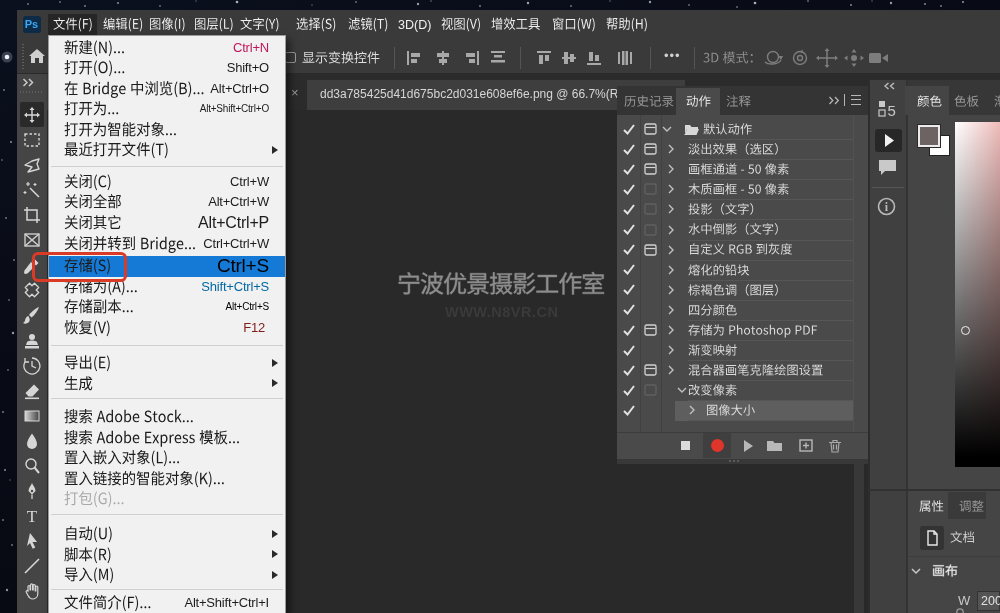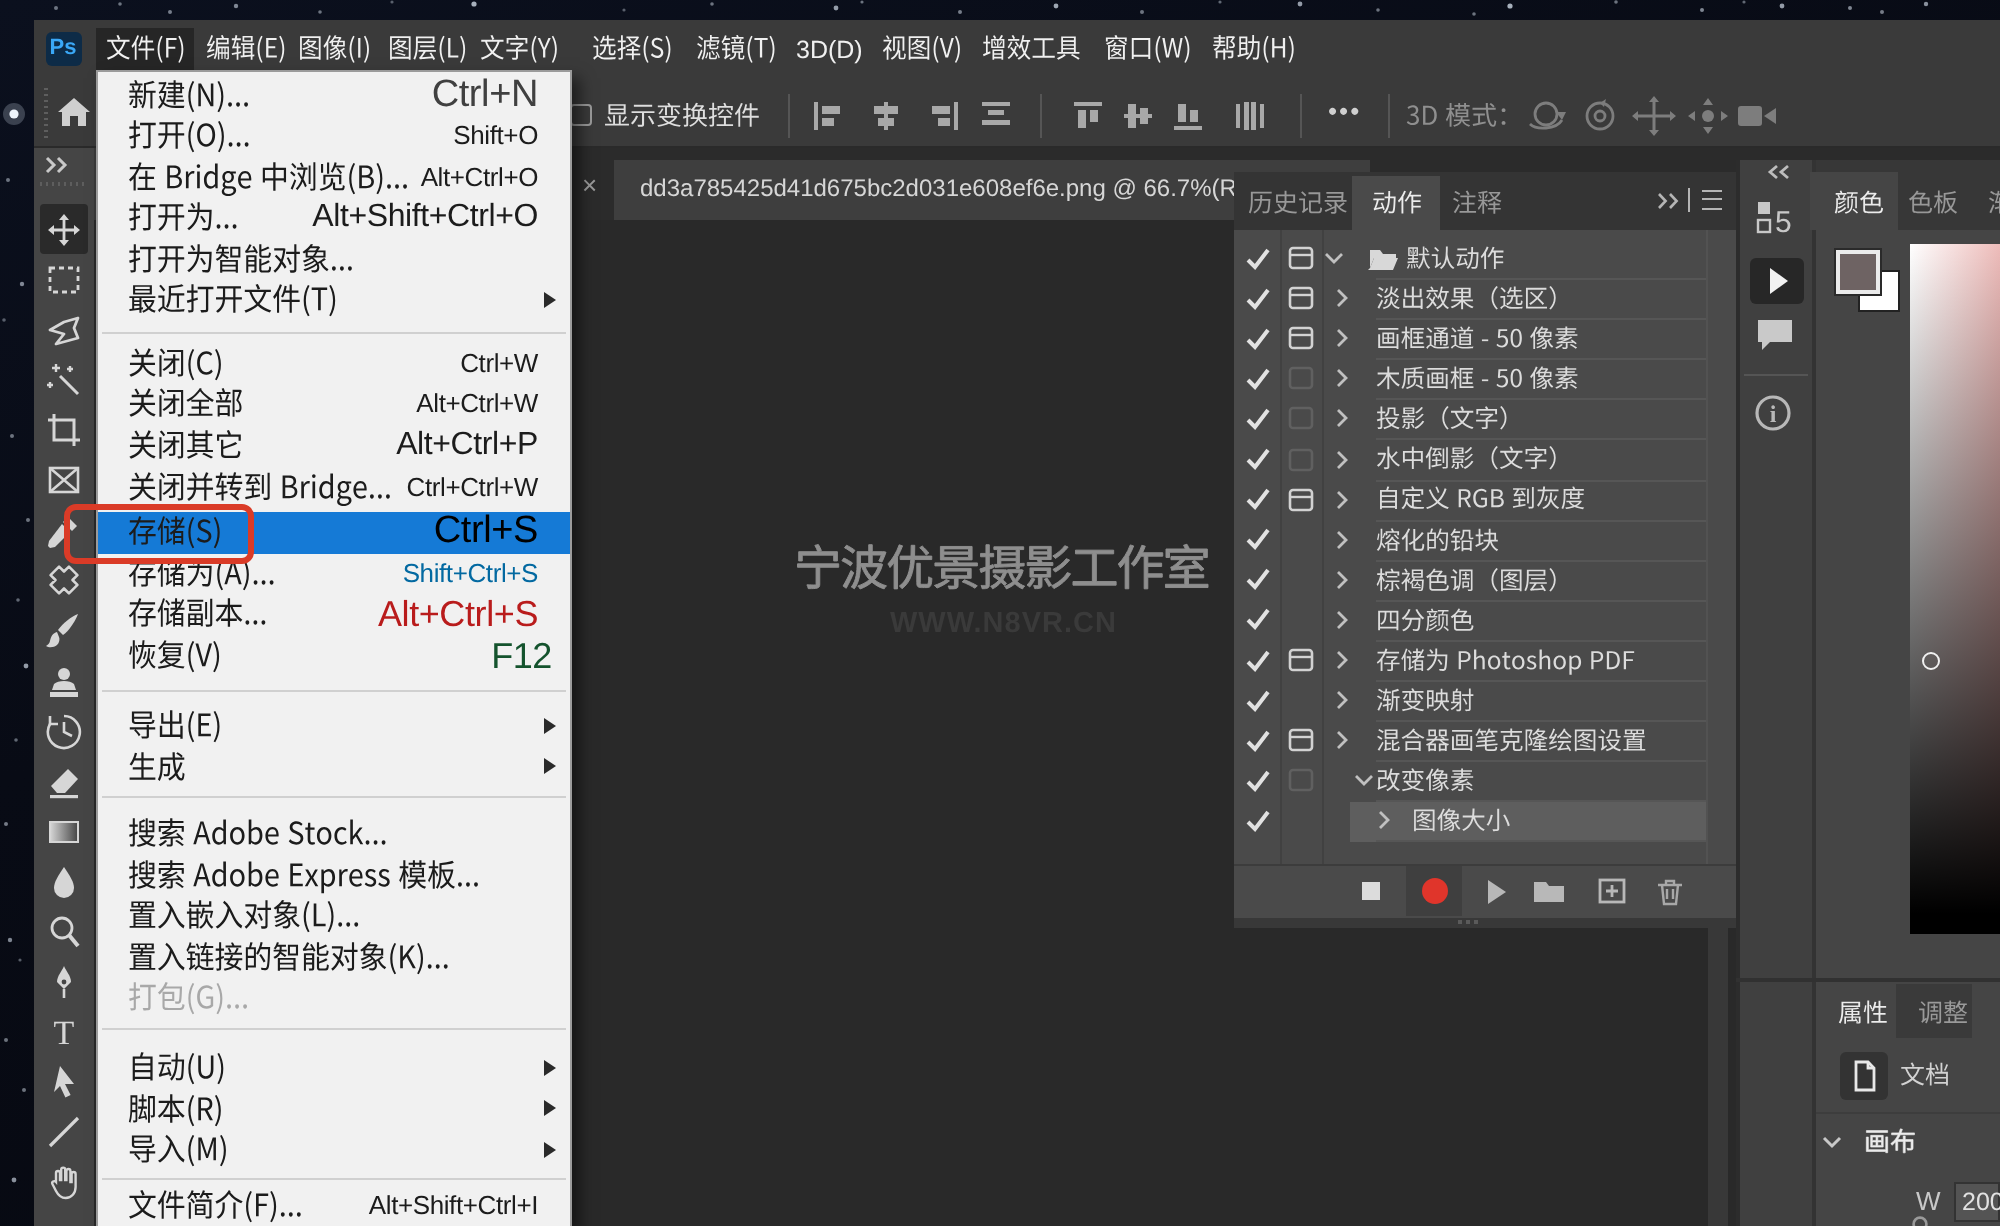--- a/index.html
+++ b/index.html
@@ -718,32 +718,32 @@
     <div class="abs" style="left:112px;top:374px;width:12px;height:2px;background:repeating-linear-gradient(90deg,#5a5a5a 0 2px,transparent 2px 4px)"></div>
   </div>
 
 <div id="menu" class="abs" style="left:48px;top:35px;width:238px;height:578px;background:#f1f1f1;border:1px solid #9b9b9b;border-bottom:none;box-shadow:4px 4px 7px rgba(0,0,0,.5);z-index:45">
     <div class="abs" style="left:0;top:220px;width:236px;height:20.5px;background:#157ad6"></div>
     <div class="abs" style="left:2px;top:129.5px;width:232px;height:1px;background:#d0d0d0"></div>
     <div class="abs" style="left:2px;top:308.5px;width:232px;height:1px;background:#d0d0d0"></div>
     <div class="abs" style="left:2px;top:362.0px;width:232px;height:1px;background:#d0d0d0"></div>
     <div class="abs" style="left:2px;top:478.0px;width:232px;height:1px;background:#d0d0d0"></div>
     <div class="abs" style="left:2px;top:553.0px;width:232px;height:1px;background:#d0d0d0"></div>
-    <div class="abs" style="right:16px;top:3.5px;color:#404040;font-size:19px;letter-spacing:-.2px;line-height:16px">Ctrl+N</div>
+    <div class="abs" style="right:16px;top:3.5px;color:#be185d;font-size:13px;letter-spacing:-.2px;line-height:16px">Ctrl+N</div>
     <div class="abs" style="right:16px;top:24.0px;color:#1c1c1c;font-size:13px;letter-spacing:-.2px;line-height:16px">Shift+O</div>
     <div class="abs" style="right:16px;top:44.5px;color:#1c1c1c;font-size:13px;letter-spacing:-.2px;line-height:16px">Alt+Ctrl+O</div>
-    <div class="abs" style="right:16px;top:65.0px;color:#1c1c1c;font-size:16px;letter-spacing:-.2px;line-height:16px">Alt+Shift+Ctrl+O</div>
+    <div class="abs" style="right:16px;top:65.0px;color:#1c1c1c;font-size:10px;letter-spacing:-.2px;line-height:16px">Alt+Shift+Ctrl+O</div>
     <div class="abs" style="right:16px;top:137.5px;color:#1c1c1c;font-size:13px;letter-spacing:-.2px;line-height:16px">Ctrl+W</div>
     <div class="abs" style="right:16px;top:158.0px;color:#1c1c1c;font-size:13px;letter-spacing:-.2px;line-height:16px">Alt+Ctrl+W</div>
     <div class="abs" style="right:16px;top:178.5px;color:#1c1c1c;font-size:16px;letter-spacing:-.2px;line-height:16px">Alt+Ctrl+P</div>
     <div class="abs" style="right:16px;top:199.5px;color:#1c1c1c;font-size:13px;letter-spacing:-.2px;line-height:16px">Ctrl+Ctrl+W</div>
     <div class="abs" style="right:16px;top:222.0px;color:#000000;font-size:19px;letter-spacing:-.2px;line-height:16px">Ctrl+S</div>
     <div class="abs" style="right:16px;top:242.5px;color:#0369a1;font-size:13px;letter-spacing:-.2px;line-height:16px">Shift+Ctrl+S</div>
-    <div class="abs" style="right:16px;top:263.0px;color:#b91c1c;font-size:18px;letter-spacing:-.2px;line-height:16px">Alt+Ctrl+S</div>
-    <div class="abs" style="right:9px;top:283.5px;color:#14532d;font-size:18px;letter-spacing:-.2px;line-height:16px">F12</div>
+    <div class="abs" style="right:16px;top:263.0px;color:#000000;font-size:10px;letter-spacing:-.2px;line-height:16px">Alt+Ctrl+S</div>
+    <div class="abs" style="right:20px;top:283.5px;color:#7f1d1d;font-size:13px;letter-spacing:-.2px;line-height:16px">F12</div>
     <div class="abs" style="right:16px;top:558.5px;color:#1c1c1c;font-size:13px;letter-spacing:-.2px;line-height:16px">Alt+Shift+Ctrl+I</div>
     <div class="abs" style="right:7px;top:109.5px;width:0;height:0;border-left:6px solid #2a2a2a;border-top:4.5px solid transparent;border-bottom:4.5px solid transparent"></div>
     <div class="abs" style="right:7px;top:322.5px;width:0;height:0;border-left:6px solid #2a2a2a;border-top:4.5px solid transparent;border-bottom:4.5px solid transparent"></div>
     <div class="abs" style="right:7px;top:343.0px;width:0;height:0;border-left:6px solid #2a2a2a;border-top:4.5px solid transparent;border-bottom:4.5px solid transparent"></div>
     <div class="abs" style="right:7px;top:493.5px;width:0;height:0;border-left:6px solid #2a2a2a;border-top:4.5px solid transparent;border-bottom:4.5px solid transparent"></div>
     <div class="abs" style="right:7px;top:514.0px;width:0;height:0;border-left:6px solid #2a2a2a;border-top:4.5px solid transparent;border-bottom:4.5px solid transparent"></div>
     <div class="abs" style="right:7px;top:534.5px;width:0;height:0;border-left:6px solid #2a2a2a;border-top:4.5px solid transparent;border-bottom:4.5px solid transparent"></div>
   </div>
 <div id="textlayer" class="abs" style="left:0;top:0;width:1000px;height:613px;pointer-events:none;z-index:60">
 <svg class="tr" style="left:53.0px;top:14.4px;z-index:60" width="41.8" height="20.1">

